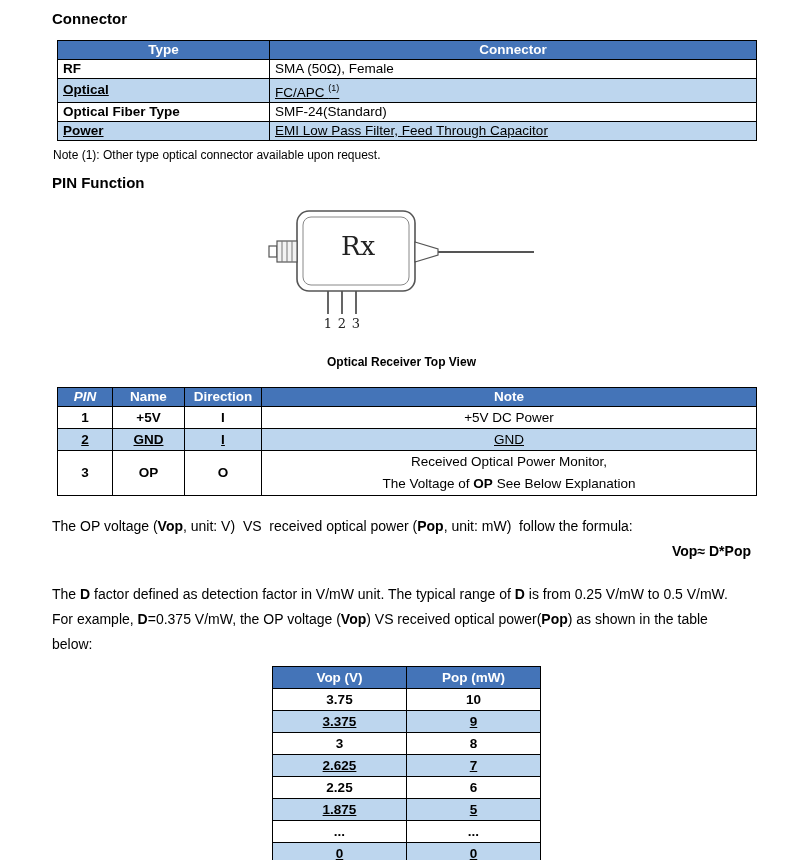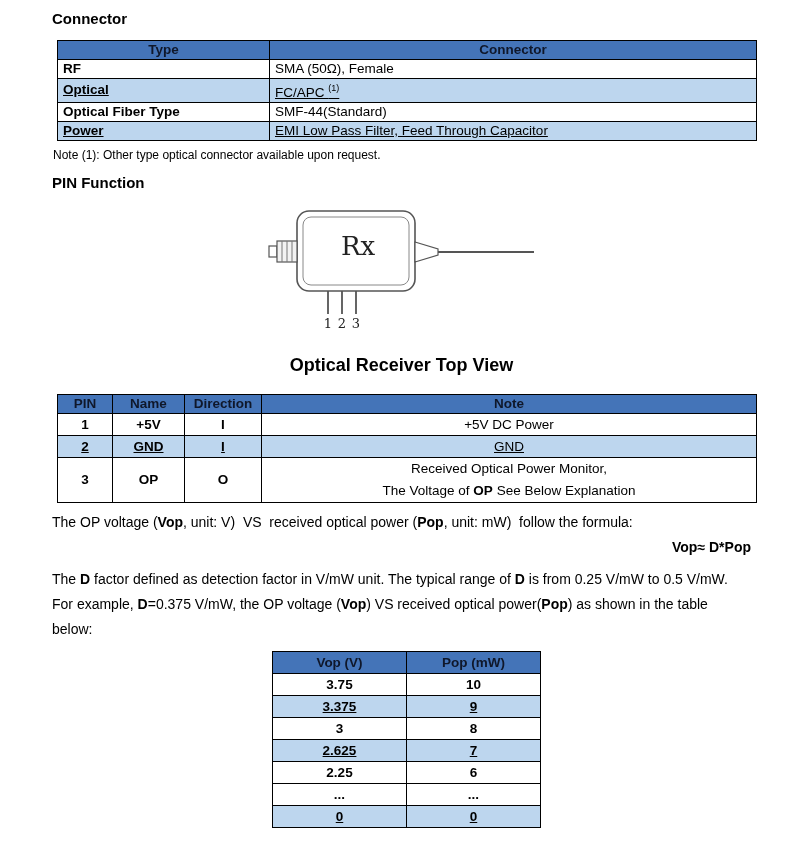--- a/index.html
+++ b/index.html
@@ -6,41 +6,41 @@
   html,body { margin:0; padding:0; background:#fff; }
   body { width:795px; font-family:"Liberation Sans",sans-serif; color:#000; }
   .page { width:776px; min-height:860px; padding:10px 25px 18px 52px; }
 
   .h { font-size:15px; font-weight:bold; margin:0; }
   .h-connector { margin-bottom:13px; }
   .h-pin { margin-top:12px; }
 
   table.tbl { border-collapse:collapse; font-size:13.5px; table-layout:fixed; }
   .tbl th, .tbl td { border:1px solid #000; padding:0 5px; height:19px; line-height:18px; overflow:hidden; white-space:nowrap; }
-  .tbl tr.hdr th { background:#4474B8; color:#0f172a; text-align:center; font-weight:bold; }
+  .tbl tr.hdr th { background:#4474B8; color:#ffffff; text-align:center; font-weight:bold; }
   .alt { background:#BDD6EE;text-decoration:underline; }
   .b { font-weight:bold; }
   .c { text-align:center; }
 
   table.connector-tbl { width:700px; margin-left:5px; }
   .connector-tbl .col-type { width:212px; }
 
   .note { font-size:12px; margin:7px 0 0 1px; }
 
   .drawing-wrap { text-align:center; margin-top:14px; height:128px; }
-  .caption { text-align:center; font-weight:bold; font-size:18px; margin:22px 0 0 0; }
+  .caption { text-align:center; font-weight:bold; font-size:12px; margin:22px 0 0 0; }
 
   table.pin-tbl { width:700px; margin-left:5px; margin-top:18px; }
-  .pin-tbl .col-pin { width:55px; }
+  .pin-tbl .col-pin { width:55px;font-style:italic; }
   .pin-tbl .col-name { width:72px; }
   .pin-tbl .col-dir { width:77px; }
   .pin-tbl td { height:22px; line-height:21px; }
   .pin-tbl td.note-2line { height:45px; line-height:22px; white-space:normal; }
 
-  .para { font-size:14px; margin:7px 0 0 0; line-height:25px; }
+  .para { font-size:14px; margin:18px 0 0 0; line-height:25px; }
   .pre { white-space:pre-wrap; }
   .formula { text-align:right; font-weight:bold; font-size:14px; line-height:25px; margin:0; }
 
   table.vop-tbl { margin:9px 0 12px 220px; }
   .vop-tbl th, .vop-tbl td { width:134px; height:22px; line-height:21px; text-align:center; }
 
   sup { font-size:9px; }
   svg text { font-family:"DejaVu Serif","Liberation Serif",serif; }
 </style>
 </head>
@@ -59,21 +59,21 @@
     <tr>
       <td class="b">RF</td>
       <td><span>SMA (50Ω), Female</span></td>
     </tr>
     <tr class="alt">
       <td class="b">Optical</td>
       <td><span>FC/APC </span><sup>(1)</sup></td>
     </tr>
     <tr>
       <td class="b">Optical Fiber Type</td>
-      <td><span>SMF-44(Standard)</span></td>
+      <td><span>SMF-24(Standard)</span></td>
     </tr>
     <tr class="alt">
       <td class="b">Power</td>
       <td><span>EMI Low Pass Filter, Feed Through Capacitor</span></td>
     </tr>
   </tbody>
     </table>
 
   <p class="note">Note (1): Other type optical connector available upon request.</p>
 
@@ -163,20 +163,24 @@
       <td class="b">8</td>
     </tr>
     <tr class="alt">
       <td class="b">2.625</td>
       <td class="b">7</td>
     </tr>
     <tr>
       <td class="b">2.25</td>
       <td class="b">6</td>
     </tr>
+    <tr class="alt">
+      <td class="b">1.875</td>
+      <td class="b">5</td>
+    </tr>
     <tr>
       <td class="b">...</td>
       <td class="b">...</td>
     </tr>
     <tr class="alt">
       <td class="b">0</td>
       <td class="b">0</td>
     </tr>
   </tbody>
     </table>

